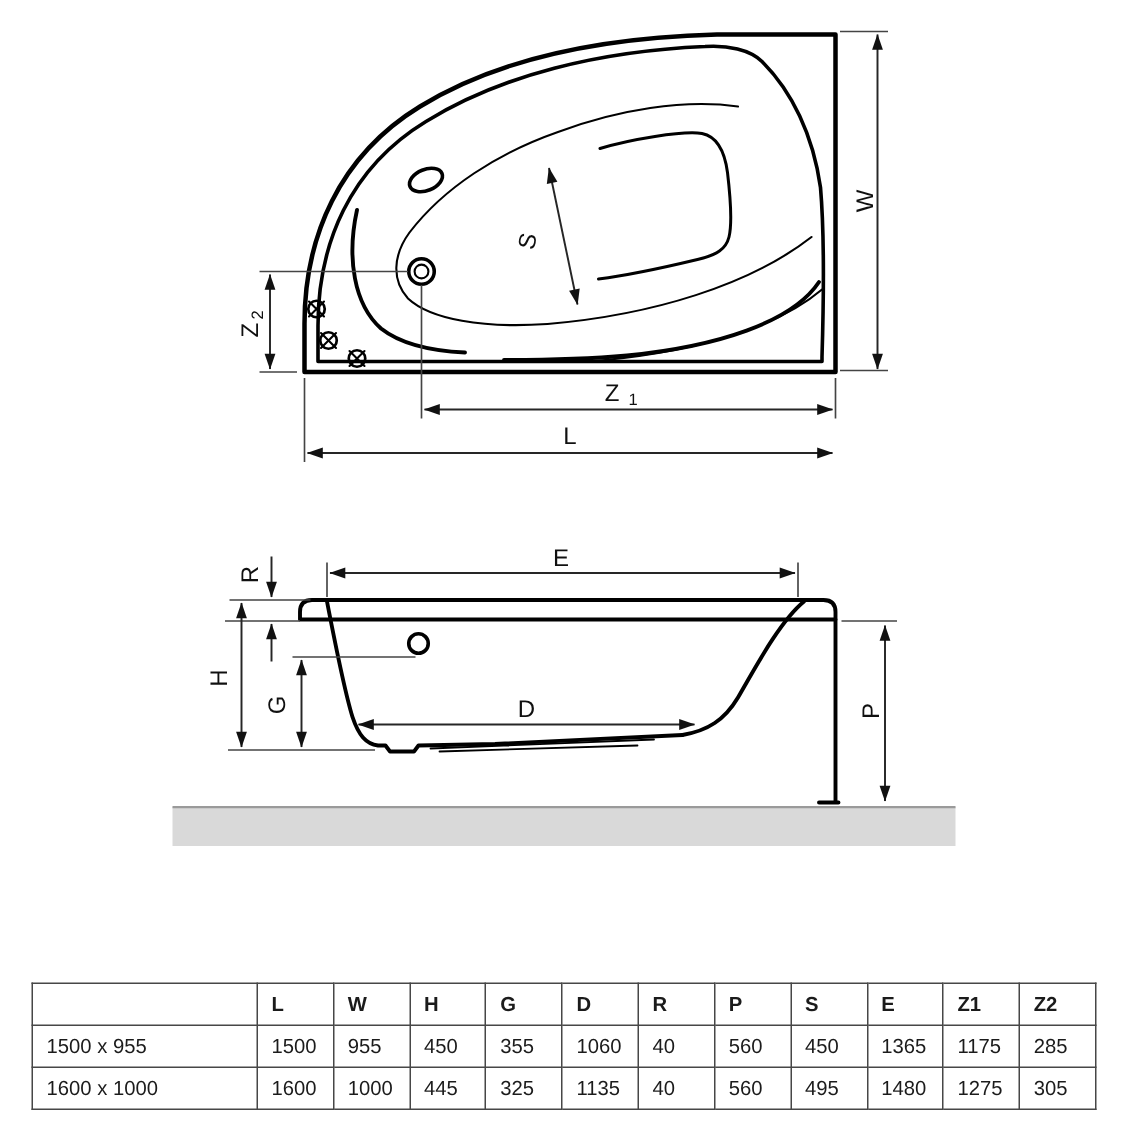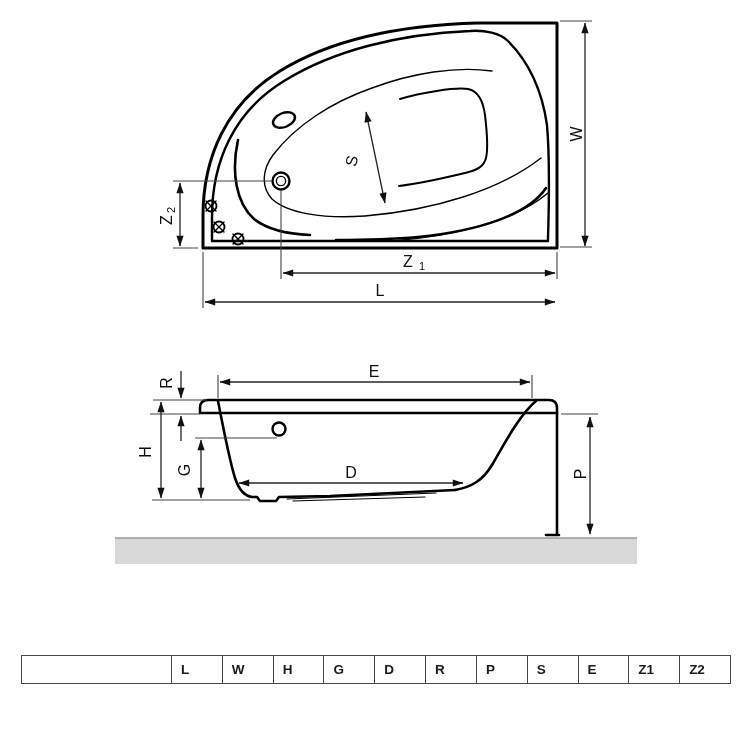--- a/index.html
+++ b/index.html
@@ -193,15 +193,43 @@
         <th>D</th>
         <th>R</th>
         <th>P</th>
         <th>S</th>
         <th>E</th>
         <th>Z1</th>
         <th>Z2</th>
       </tr>
     </thead>
     <tbody>
+      <tr>
+        <td>1500 x 955</td>
+        <td>1500</td>
+        <td>955</td>
+        <td>450</td>
+        <td>355</td>
+        <td>1060</td>
+        <td>40</td>
+        <td>560</td>
+        <td>450</td>
+        <td>1365</td>
+        <td>1175</td>
+        <td>285</td>
+      </tr>
+      <tr>
+        <td>1600 x 1000</td>
+        <td>1600</td>
+        <td>1000</td>
+        <td>445</td>
+        <td>325</td>
+        <td>1135</td>
+        <td>40</td>
+        <td>560</td>
+        <td>495</td>
+        <td>1480</td>
+        <td>1275</td>
+        <td>305</td>
+      </tr>
     </tbody>
   </table>
 </div>
 
 </body></html>

